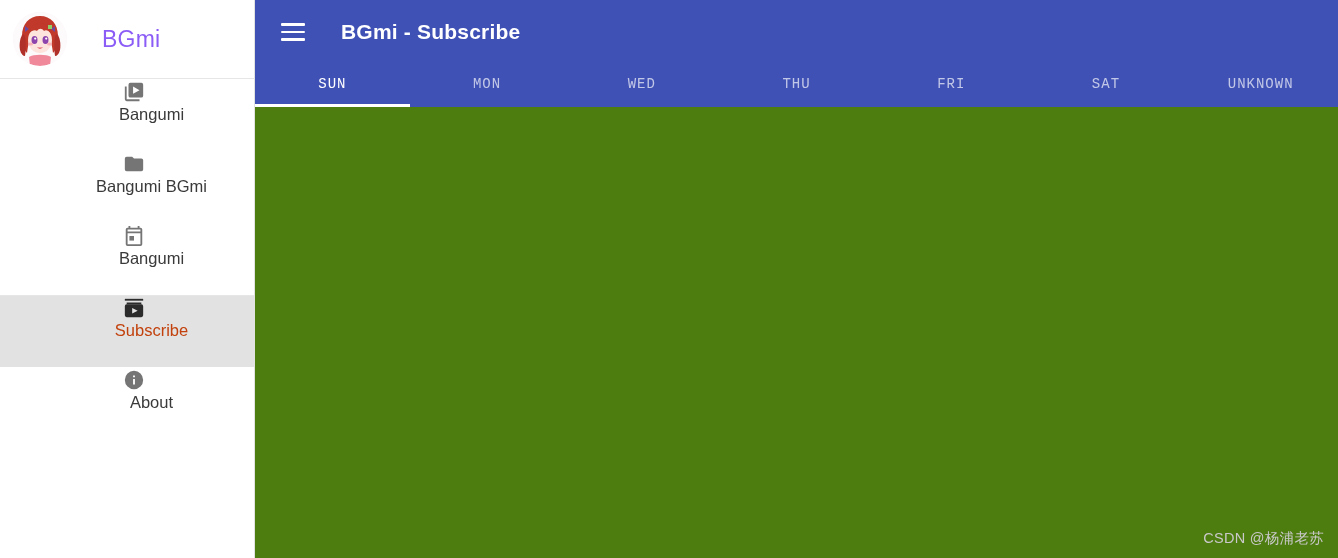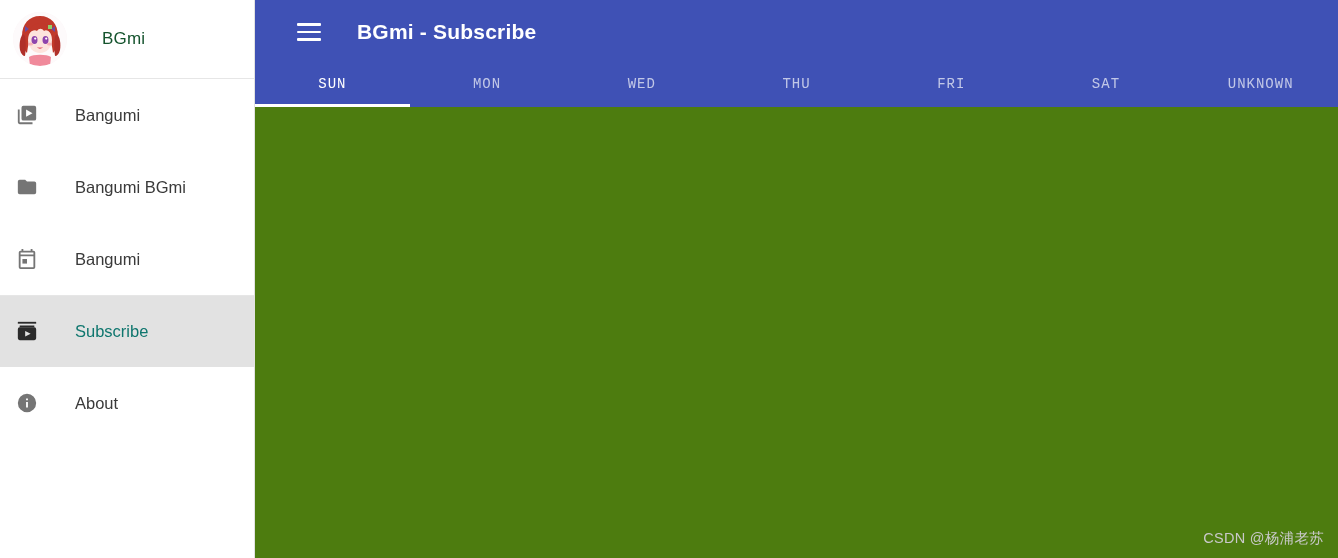--- a/index.html
+++ b/index.html
@@ -44,36 +44,37 @@
     border-radius: 50%;
     overflow: hidden;
     flex: 0 0 54px;
     background: #fdf5f6;
     position: relative;
   }
   .avatar svg { display: block; width: 54px; height: 54px; }
 
   .brand-name {
     margin-left: 35px;
-    font-size: 17px;
-    color: #14532d;
+    font-size: 23px;
+    color: #8b5cf6;
     letter-spacing: 0.2px;
   }
 
   .nav-list {
     padding-top: 0px;
   }
 
   .nav-item {
     height: 72px;
     display: flex;
     align-items: center;
     padding-left: 14px;
     cursor: pointer;
     position: relative;
+    flex-direction: column;
   }
   .nav-item.active {
     background: #e2e2e2;
   }
   .nav-item.divider-before::before {
     content: "";
     position: absolute;
     top: 0; left: 0; right: 0;
     height: 1px;
     background: #e6e6e6;
@@ -89,21 +90,21 @@
     color: #757575;
   }
   .nav-icon svg { display: block; }
 
   .nav-label {
     margin-left: 35px;
     font-size: 16.5px;
     color: #3a3a3a;
     white-space: nowrap;
   }
-  .nav-item.active .nav-label { color: #0f766e; }
+  .nav-item.active .nav-label { color: #c2410c; }
 
   
   .main {
     flex: 1 1 auto;
     height: 558px;
     display: flex;
     flex-direction: column;
     background: #ffffff;
     min-width: 0;
   }
@@ -111,22 +112,21 @@
   .appbar {
     background: #3f51b5;
     color: #ffffff;
     flex: 0 0 auto;
   }
 
   .appbar-top {
     height: 64px;
     display: flex;
     align-items: center;
-    padding-left: 4px;
-    margin-left: 28px;
+    padding-left: 16px;
   }
 
   .menu-button {
     width: 44px;
     height: 44px;
     display: flex;
     align-items: center;
     justify-content: center;
     cursor: pointer;
     border: none;

